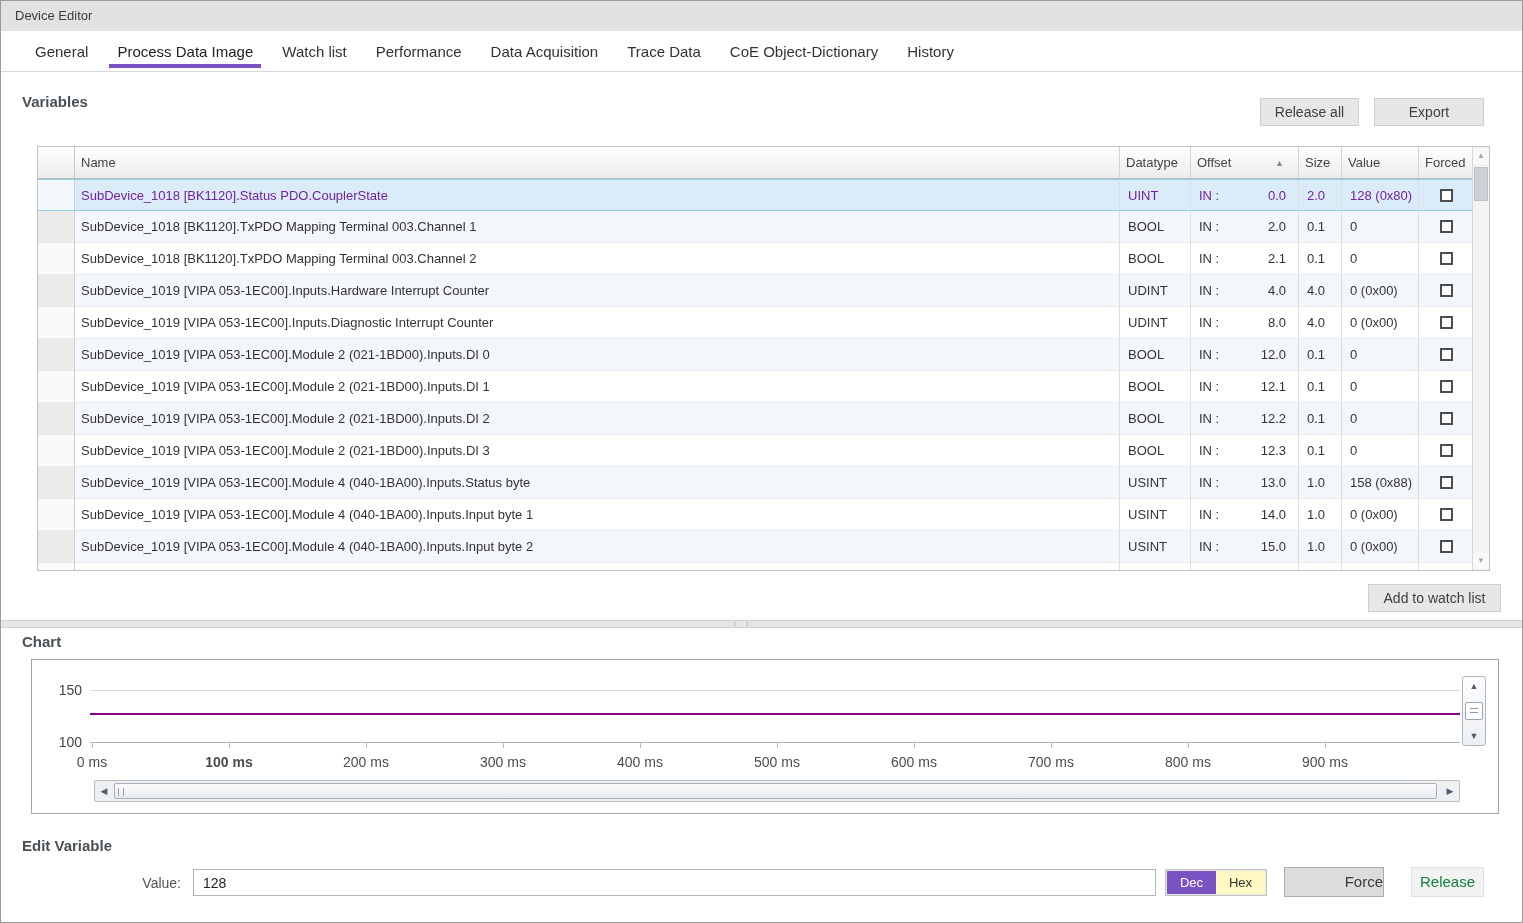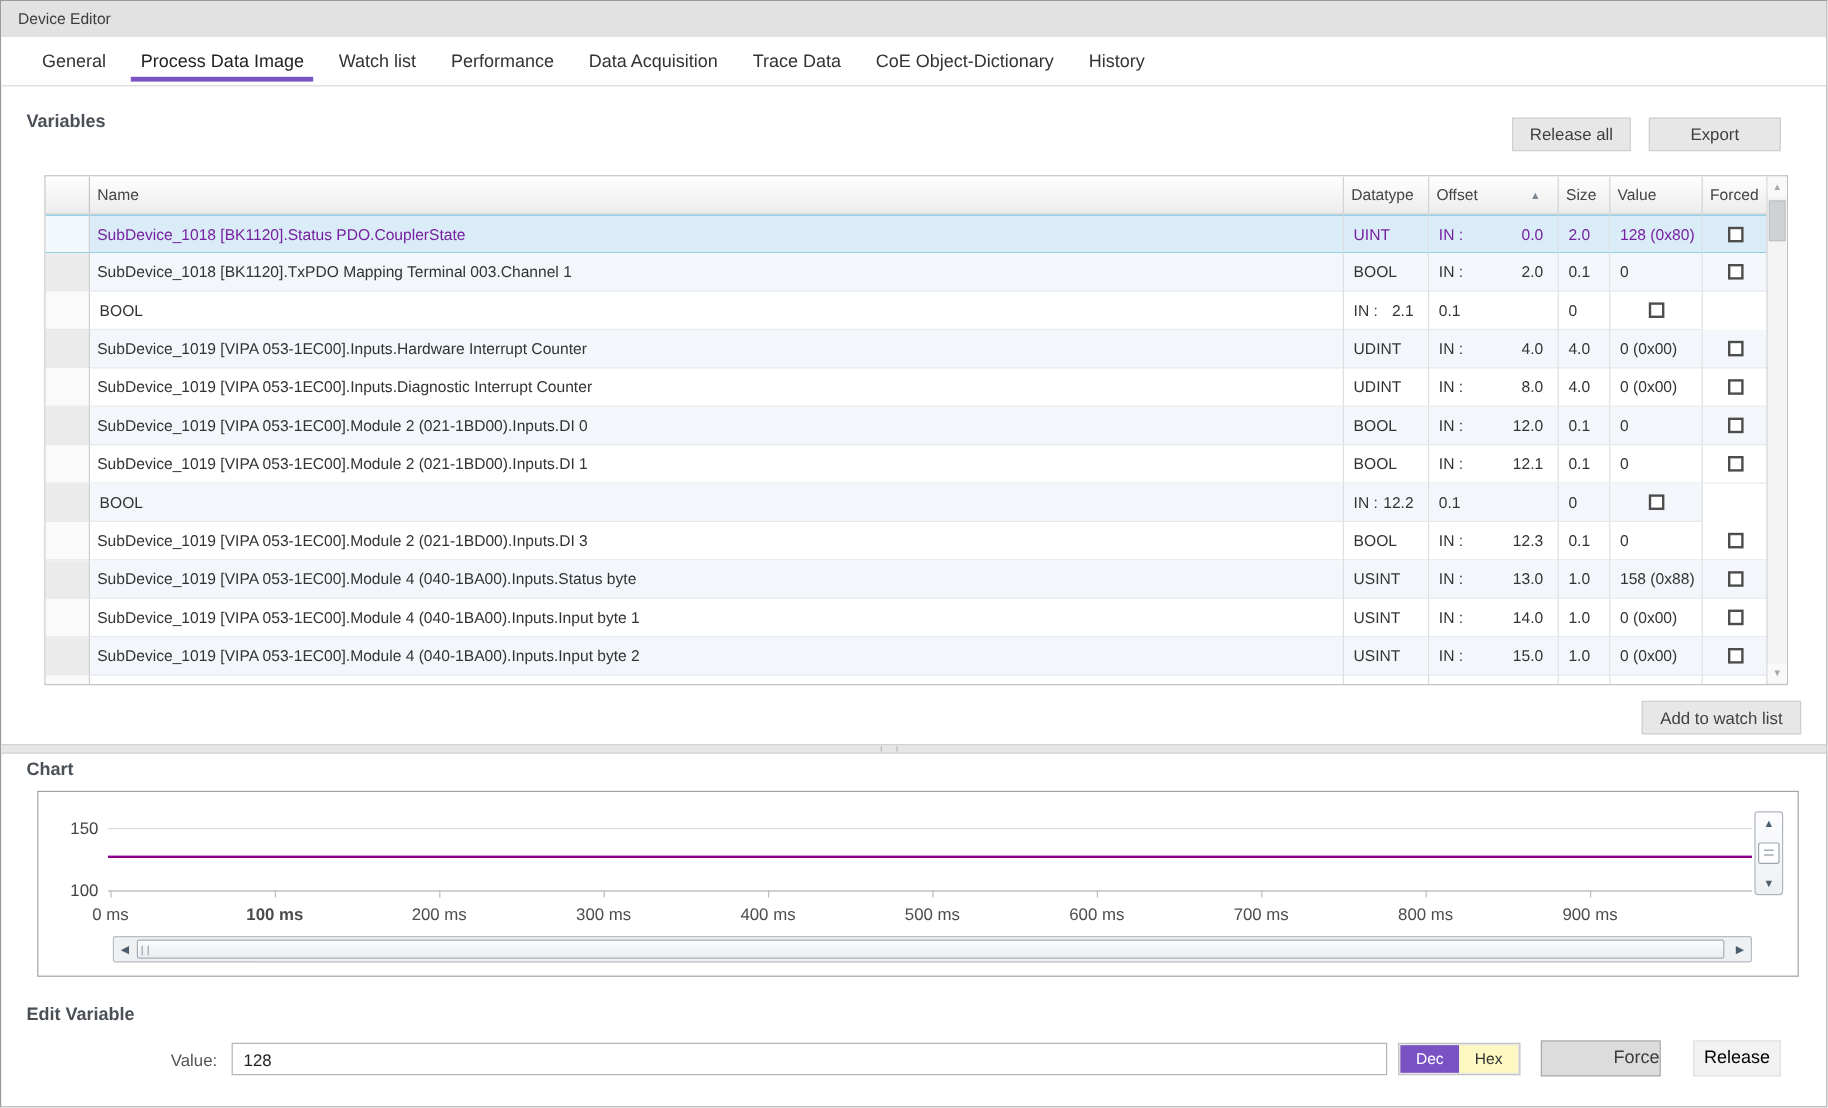--- a/index.html
+++ b/index.html
@@ -71,21 +71,21 @@
   .chart-hscroll .hthumb { position:absolute; left:19px; right:22px; top:2px; height:16px; background:linear-gradient(#fcfcfd,#e9ecef); border:1px solid #a8b0b7; border-radius:2px; }
   .chart-hscroll .hthumb::before { content:""; position:absolute; left:3px; top:4px; width:4px; height:8px; border-left:1px solid #9aa5ae; border-right:1px solid #9aa5ae; }
 
   
   .value-label { position:absolute; left:100px; top:874px; width:80px; text-align:right; font-size:14px; color:#555; }
   .value-input { position:absolute; left:192px; top:868px; width:963px; height:27px; border:1px solid #b5b5b5; font-size:14px; color:#222; padding-left:9px; font-family:inherit; background:#fff; }
   .radix { position:absolute; left:1164px; top:868px; height:27px; border:1px solid #c4c4c4; background:#e6e6e6; display:flex; padding:1px; }
   .radix .rbtn { width:49px; height:23px; line-height:23px; text-align:center; font-size:13px; color:#333; background:#fef9c3; }
   .radix .rbtn.on { background:#7a52c3; color:#fff; }
   .force-btn { position:absolute; left:1283px; top:866px; width:100px; height:30px; background:#dcdcdc; border:1px solid #ababab; color:#3b3b3b; font-size:15px; line-height:28px; text-align:right; }
-  .release-btn { position:absolute; left:1410px; top:866px; width:73px; height:30px; background:#f2f2f2; border:1px solid #e0e0e0; color:#000000; font-size:15px; line-height:28px; text-align:center; }
+  .release-btn { position:absolute; left:1410px; top:866px; width:73px; height:30px; background:#f2f2f2; border:1px solid #e0e0e0; color:#15803d; font-size:15px; line-height:28px; text-align:center; }
 </style>
 </head>
 <body>
 
 <div class="window">
 
   <div class="titlebar">
     <span class="title">Device Editor</span>
   </div>
 
@@ -153,20 +153,21 @@
               <span>2.0</span>
             </div>
             <div class="cell">0.1</div>
             <div class="cell">0</div>
             <div class="cell forcedc">
               <span class="checkbox"></span>
             </div>
           </div>
           <div class="trow">
             <div class="cell sel"></div>
+            <div class="cell name">SubDevice_1018 [BK1120].TxPDO Mapping Terminal 003.Channel 2</div>
             <div class="cell">BOOL</div>
             <div class="cell offsetc">
               <span>IN :</span>
               <span>2.1</span>
             </div>
             <div class="cell">0.1</div>
             <div class="cell">0</div>
             <div class="cell forcedc">
               <span class="checkbox"></span>
             </div>
@@ -222,20 +223,21 @@
               <span>12.1</span>
             </div>
             <div class="cell">0.1</div>
             <div class="cell">0</div>
             <div class="cell forcedc">
               <span class="checkbox"></span>
             </div>
           </div>
           <div class="trow stripe">
             <div class="cell sel"></div>
+            <div class="cell name">SubDevice_1019 [VIPA 053-1EC00].Module 2 (021-1BD00).Inputs.DI 2</div>
             <div class="cell">BOOL</div>
             <div class="cell offsetc">
               <span>IN :</span>
               <span>12.2</span>
             </div>
             <div class="cell">0.1</div>
             <div class="cell">0</div>
             <div class="cell forcedc">
               <span class="checkbox"></span>
             </div>

